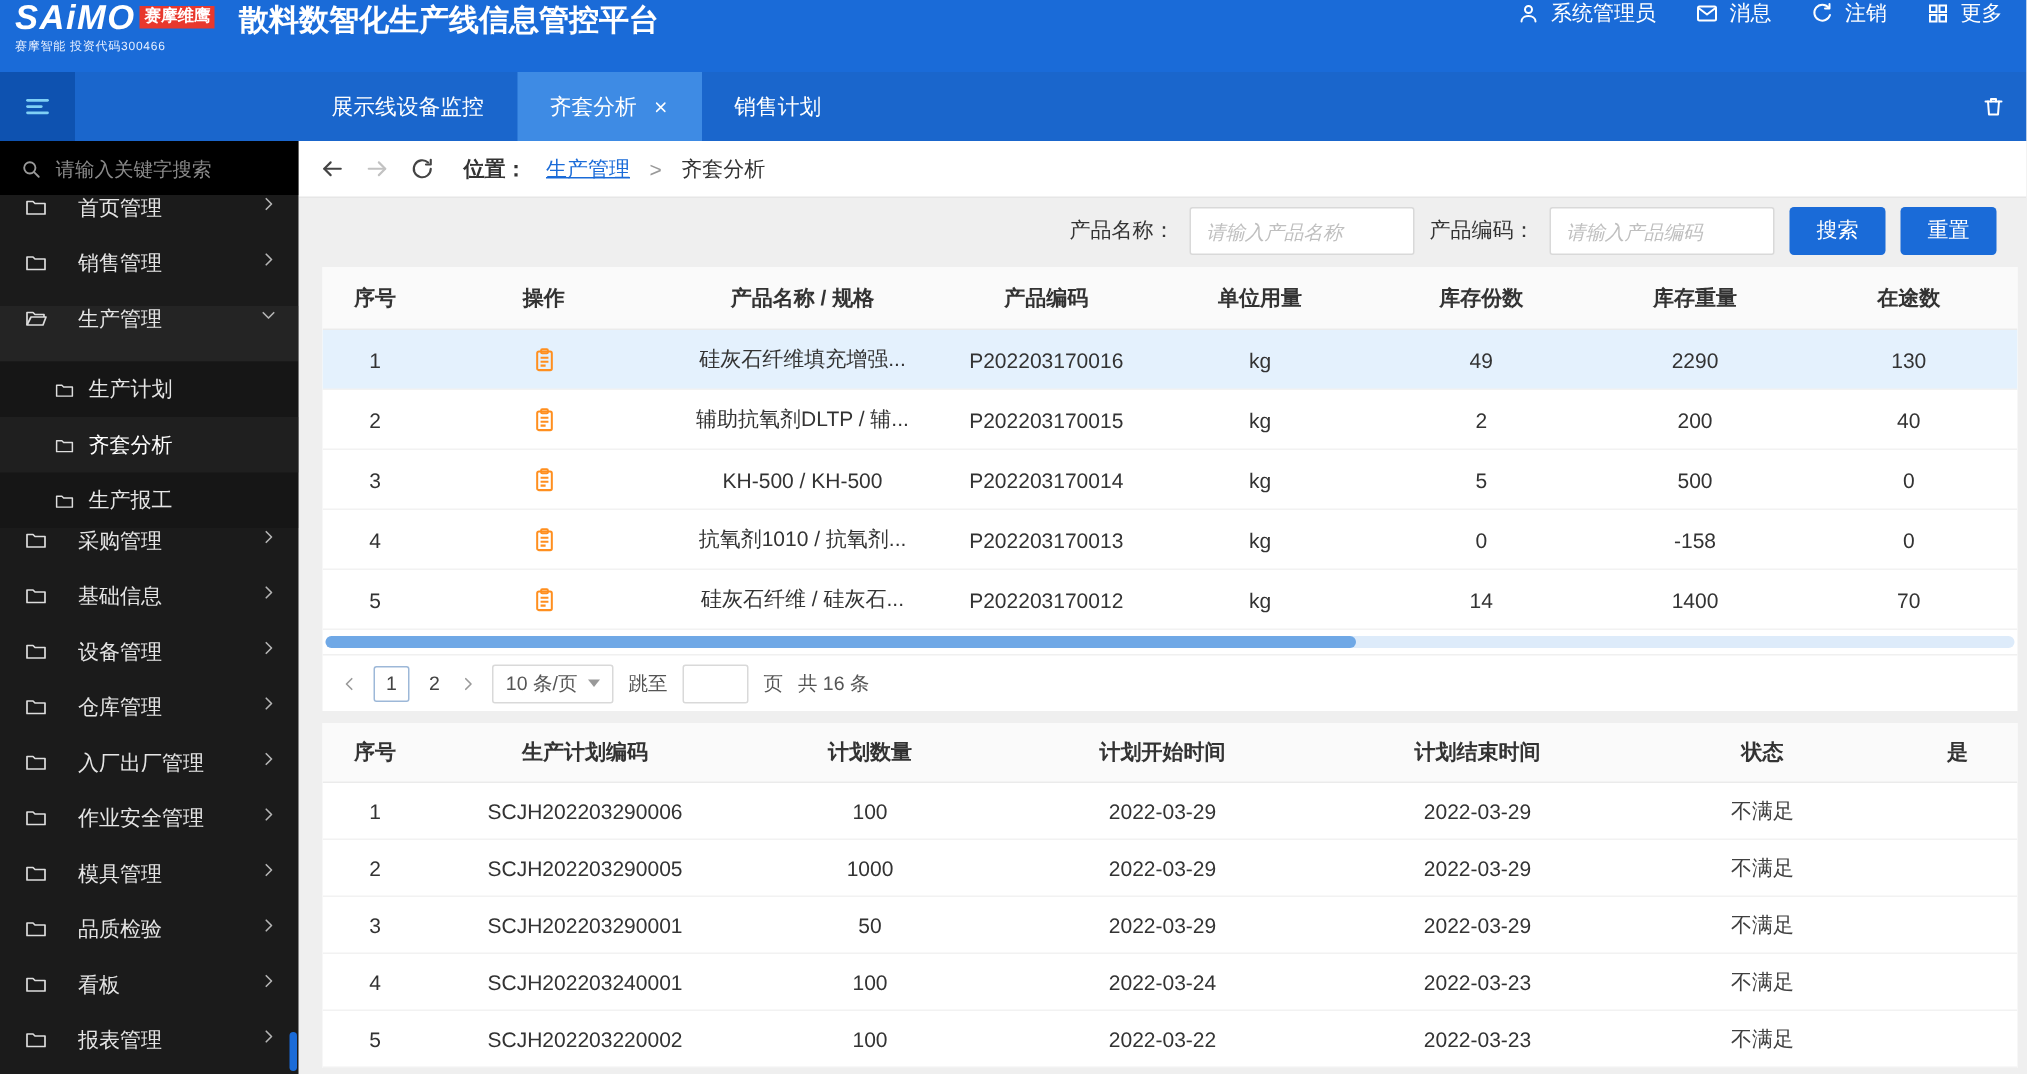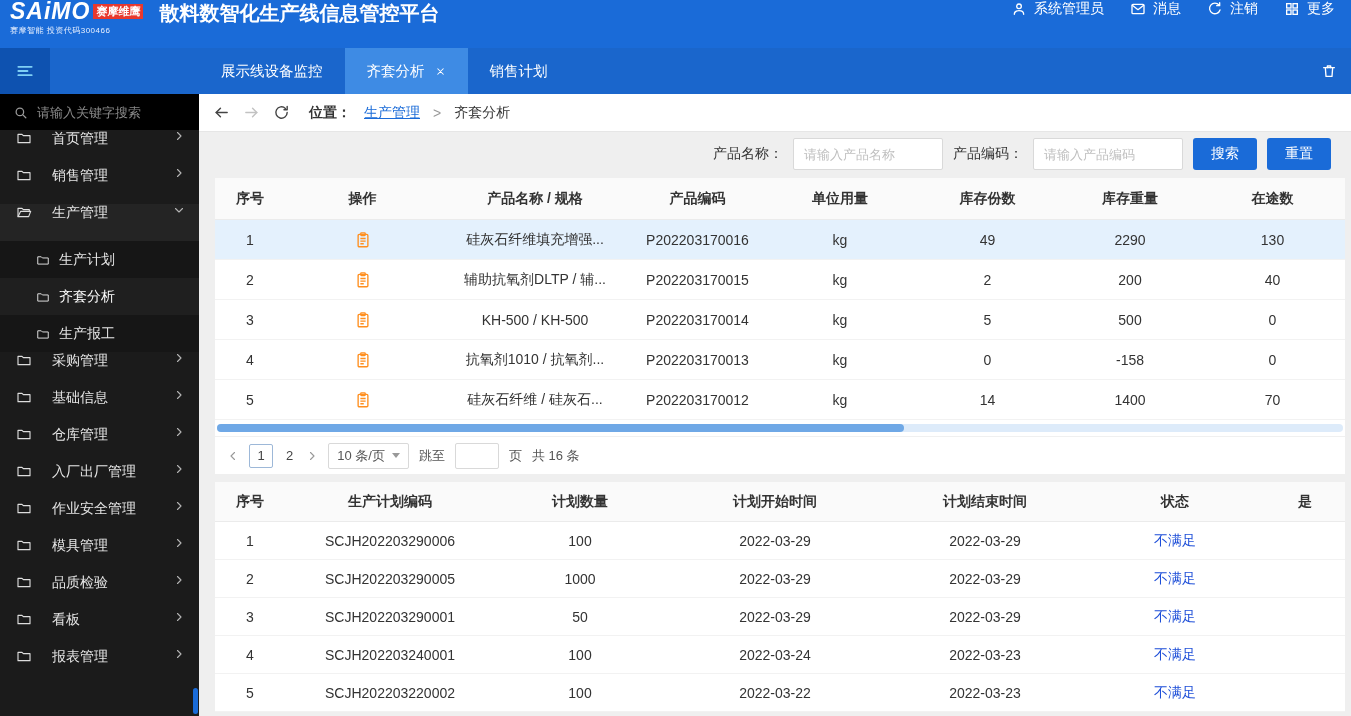--- a/index.html
+++ b/index.html
@@ -58,21 +58,21 @@
   .crumbbar { height:38px; background:#fff; border-bottom:1px solid #E6E6E6; display:flex; align-items:center; gap:13px; padding:0 14px; flex:none; }
   .crumb-icon { width:17px; height:17px; color:#444; cursor:pointer; flex:none; }
   .crumb-icon.disabled { color:#C2C2C2; }
   .loc-label { font-weight:bold; margin-left:6px; white-space:nowrap; }
   .crumb-link { color:#1A6BD8; text-decoration:underline; cursor:pointer; white-space:nowrap; }
   .crumb-sep { color:#999; }
   .crumb-current { color:#333; white-space:nowrap; }
 
   .filterbar { height:44px; display:flex; align-items:center; justify-content:flex-end; gap:10px; padding:0 20px; flex:none; }
   .filter-label { color:#333; white-space:nowrap; }
-  .filter-input { width:150px; height:32px; background:#fff; border:1px solid #D9D9D9; border-radius:2px; padding:0 10px; font-size:13px; color:#ef4444; outline:none; }
+  .filter-input { width:150px; height:32px; background:#fff; border:1px solid #D9D9D9; border-radius:2px; padding:0 10px; font-size:13px; color:#ef4444; outline:none;font-style:italic; }
   .filter-input::placeholder { color:#BFBFBF; }
   .btn { height:32px; padding:0 18px; background:#1A6BD8; color:#fff; border:none; border-radius:3px; font-size:14px; cursor:pointer; white-space:nowrap; }
 
   .card { background:#fff; margin:2px 6px 0 16px; overflow:hidden; flex:none; }
   .card2 { margin-top:8px; }
 
   .tbl { width:1130px; }
   .tr { display:flex; }
   .cell { display:flex; align-items:center; justify-content:center; flex:none; overflow:hidden; white-space:nowrap; }
   .thead { background:#FAFAFA; border-bottom:1px solid #EBEBEB; }
@@ -95,21 +95,21 @@
   .page-num { cursor:pointer; color:#444; padding:0 3px; }
   .page-num.current { width:24px; height:24px; border:1px solid #9DB8D8; border-radius:2px; display:flex; align-items:center; justify-content:center; padding:0; }
   .page-select { height:26px; border:1px solid #D9D9D9; border-radius:2px; background:#fff; display:flex; align-items:center; gap:7px; padding:0 8px; cursor:pointer; }
   .caret { width:0; height:0; border-left:4px solid transparent; border-right:4px solid transparent; border-top:5px solid #999; }
   .jump-input { width:44px; height:26px; border:1px solid #D9D9D9; border-radius:2px; background:#fff; outline:none; padding:0 6px; font-size:13px; }
 
   .t2 .thead { height:40px; }
   .t2 .row { height:38px; }
   .t2c0{width:70px} .t2c1{width:210px} .t2c2{width:170px} .t2c3{width:220px}
   .t2c4{width:200px} .t2c5{width:180px} .t2c6{width:80px}
-  .status-red { color:#1d4ed8; }
+  .status-red { color:#404040; }
 </style>
 </head>
 <body>
 
 <svg width="0" height="0" style="position:absolute">
 <defs>
   <symbol id="i-user" viewBox="0 0 24 24">
         <circle cx="12" cy="8" r="3.5" fill="none" stroke="currentColor" stroke-width="2"></circle>
         <path d="M5 20c0-3.5 3.2-5.5 7-5.5s7 2 7 5.5" fill="none" stroke="currentColor" stroke-width="2" stroke-linecap="round"></path>
       </symbol>
@@ -328,20 +328,29 @@
           <span>采购管理</span>
           <svg class="chev">
               <use href="#i-chev-right"></use>
             </svg>
         </div>
         <div class="menu-item">
           <svg class="folder">
               <use href="#i-folder"></use>
             </svg>
           <span>基础信息</span>
+          <svg class="chev">
+              <use href="#i-chev-right"></use>
+            </svg>
+        </div>
+        <div class="menu-item">
+          <svg class="folder">
+              <use href="#i-folder"></use>
+            </svg>
+          <span>设备管理</span>
           <svg class="chev">
               <use href="#i-chev-right"></use>
             </svg>
         </div>
         <div class="menu-item">
           <svg class="folder">
               <use href="#i-folder"></use>
             </svg>
           <span>仓库管理</span>
           <svg class="chev">

